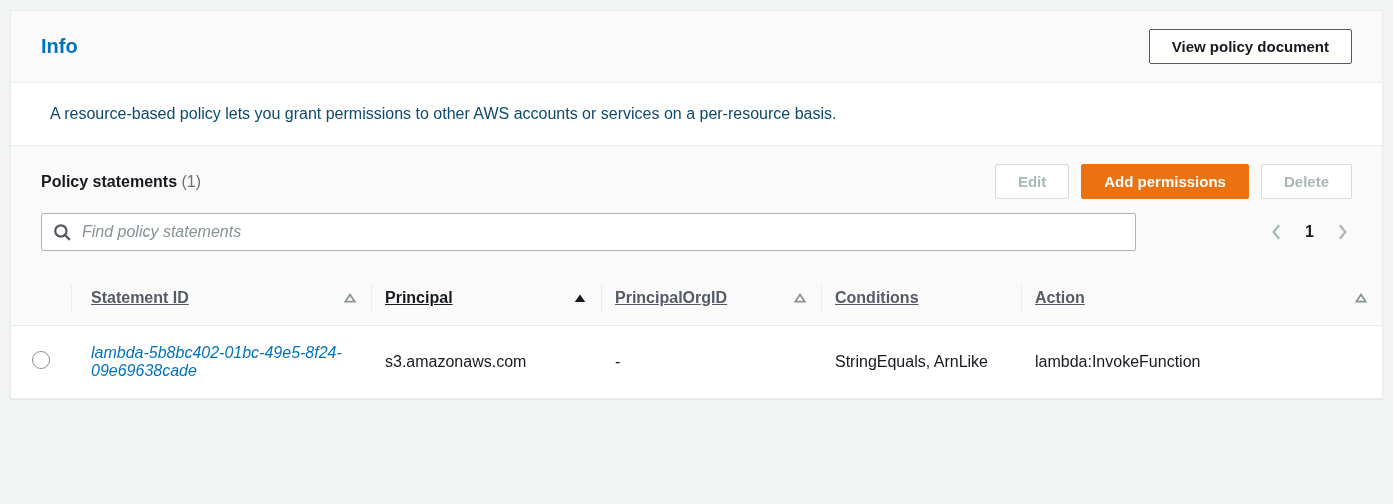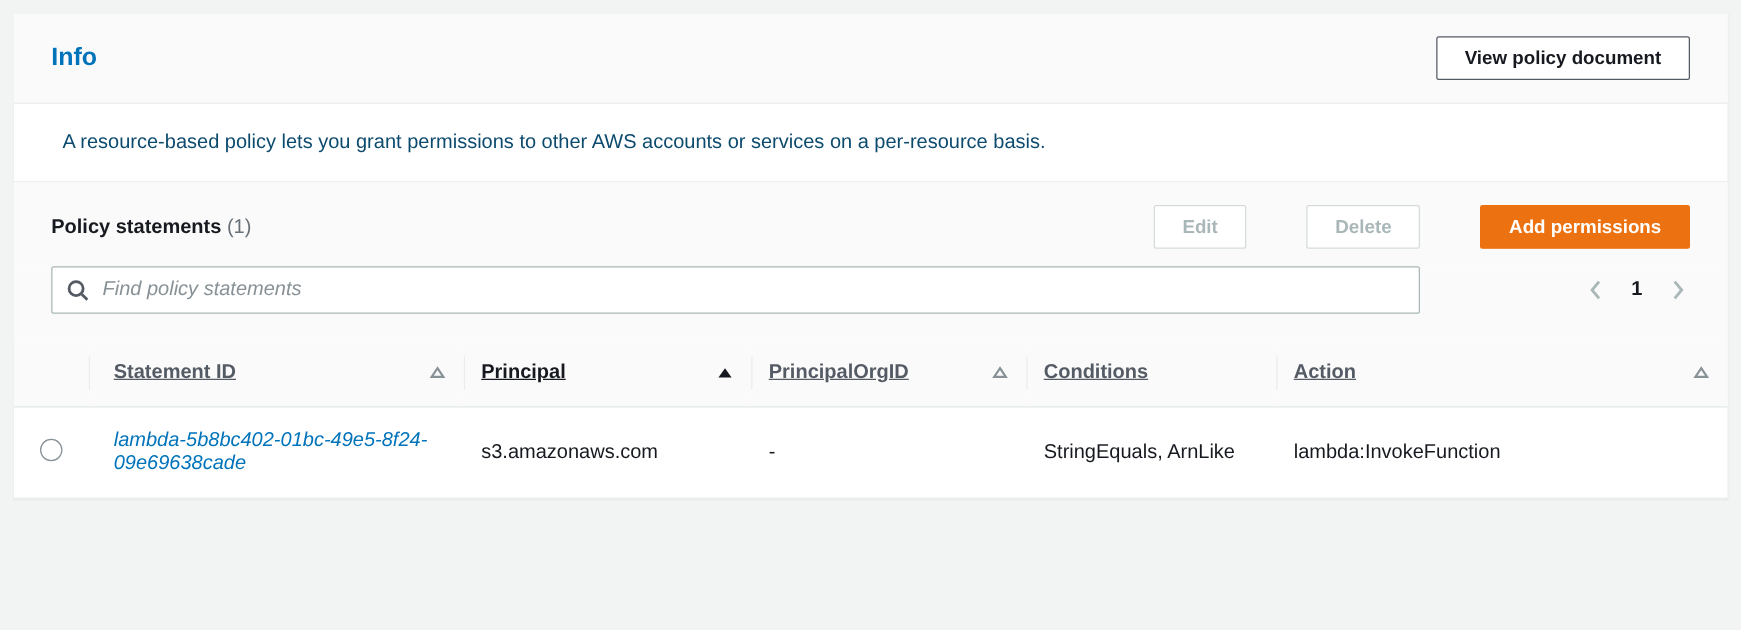--- a/index.html
+++ b/index.html
@@ -44,21 +44,20 @@
     }
     .btn {
       border: 1px solid #545b64;
       background: #fff;
       color: #16191f;
       font-weight: 700;
       font-size: 15px;
       padding: 8px 22px;
       cursor: pointer;
       border-radius: 2px;
-      margin-left: 36px;
     }
     .btn-primary {
       background: #ec7211;
       border-color: #ec7211;
       color: #fff;
     }
     .btn-disabled {
       border-color: #d5dbdb;
       color: #aab7b8;
       cursor: default;
@@ -229,22 +228,22 @@
 
   <div class="description">A resource-based policy lets you grant permissions to other AWS accounts or services on a per-resource basis.</div>
 
   <div class="statements-header">
     <div>
       <span class="statements-title">Policy statements</span>
       <span class="statements-title statements-count">(1)</span>
     </div>
     <div class="statements-actions">
       <button class="btn btn-disabled">Edit</button>
+      <button class="btn btn-primary">Add permissions</button>
       <button class="btn btn-disabled">Delete</button>
-      <button class="btn btn-primary">Add permissions</button>
     </div>
   </div>
 
   <div class="search-row">
     <div class="search-box">
       <svg class="search-icon" viewBox="0 0 16 16" fill="none" stroke="currentColor" stroke-width="2">
         <circle cx="7" cy="7" r="5"></circle>
         <line x1="11" y1="11" x2="15" y2="15"></line>
       </svg>
       <input type="text" placeholder="Find policy statements" style="">

